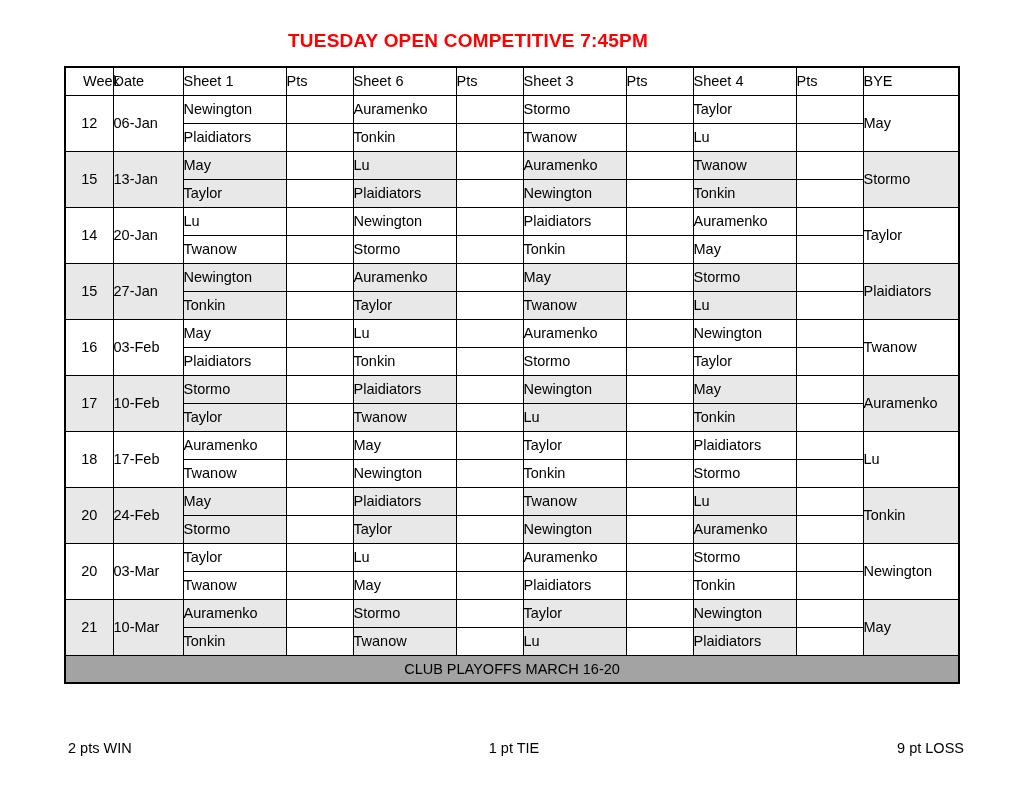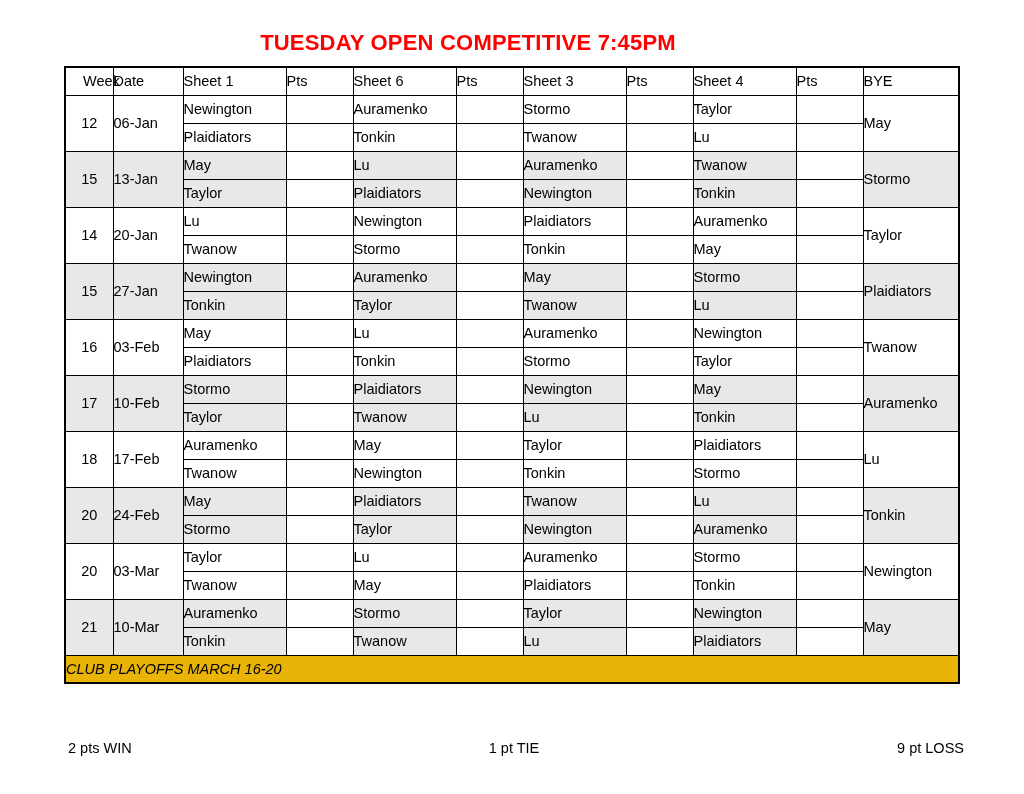--- a/index.html
+++ b/index.html
@@ -20,21 +20,21 @@
     left: 0; top: 0;
     width: 1024px;
     height: 794px;
   }
   .title {
     position: absolute;
     left: 0;
     top: 30px;
     width: 936px;
     text-align: center;
-    font-size: 22px;
+    font-size: 19px;
     font-weight: bold;
     color: #ff0000;
     letter-spacing: 0.2px;
   }
   .sched-wrap {
     position: absolute;
     left: 64px;
     top: 66px;
     width: 868px;
   }
@@ -70,25 +70,25 @@
   .c-bye  { width: 96px; text-align: left; padding-left: 6px; }
   tr.shaded td { background: #e8e8e8; }
   tr.shaded td.ptsbox { background: #ffffff; }
   td.ptsbox { background: #ffffff; }
   td.weekcell, td.datecell, td.byecell {
     vertical-align: top;
     padding-top: 4px;
   }
   td.byecell { font-size: 13.5px; }
   .playoffs td {
+    text-align: center;
     font-size: 15px;
     height: 52px;
     border-top: 2px solid #000;
-    background: #eab308;
-    font-style: italic;
+    background: #a3a3a3;
   }
   .footer {
     position: absolute;
     left: 64px;
     top: 740px;
     width: 900px;
     font-size: 14.5px;
   }
   .footer .f-left { position: absolute; left: 4px; top: 0; }
   .footer .f-mid { position: absolute; left: 0; top: 0; width: 900px; text-align: center; }

